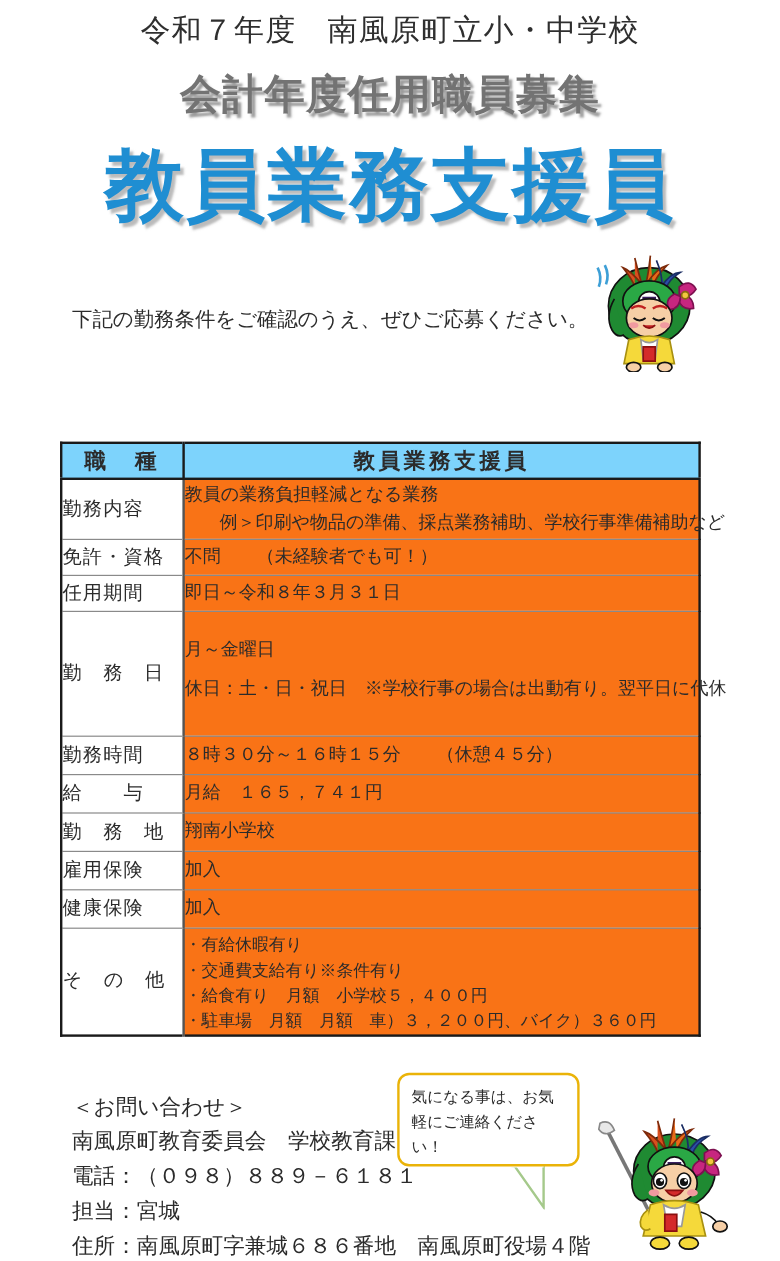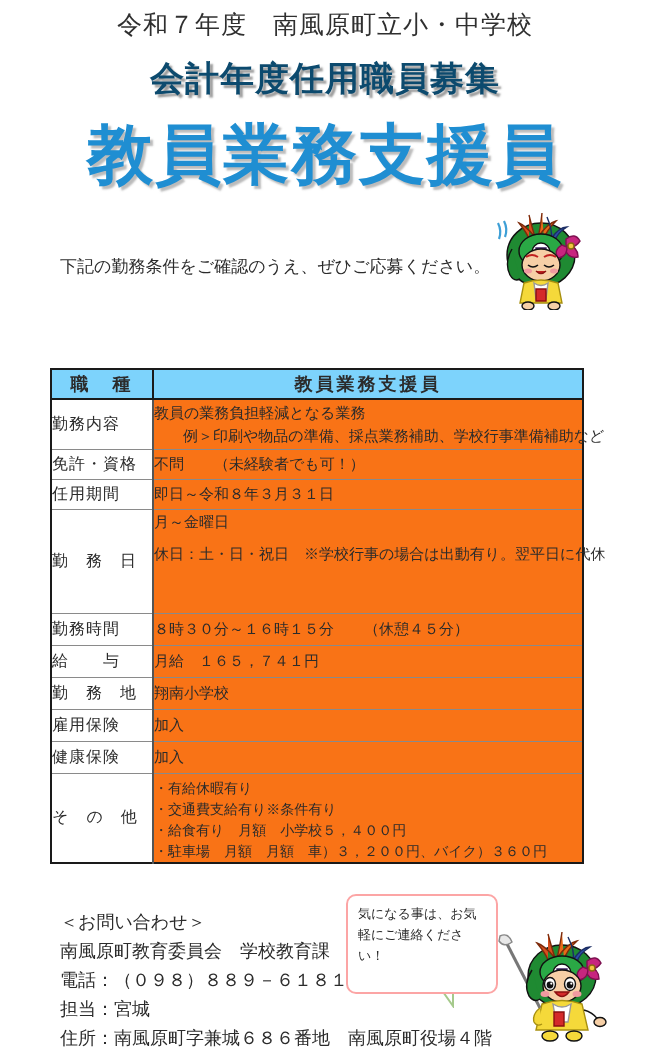--- a/index.html
+++ b/index.html
@@ -30,21 +30,21 @@
   }
   .subtitle {
     position: absolute;
     top: 56px;
     left: 0;
     width: 650px;
     text-align: center;
     font-size: 34px;
     font-weight: bold;
     letter-spacing: 1px;
-    color: #0c4a6e;
+    color: #737373;
     text-shadow: 3px 3px 2px rgba(120,120,120,0.75);
     font-family: "DejaVu Sans", "Liberation Sans", sans-serif;
   }
   .maintitle {
     position: absolute;
     top: 110px;
     left: 0;
     width: 650px;
     text-align: center;
     font-size: 66px;
@@ -134,52 +134,51 @@
   .r-content { height: 50px; }
   .r-cert    { height: 30px; }
   .r-period  { height: 30px; }
   .r-days    { height: 104px; }
   .r-hours   { height: 32px; }
   .r-pay     { height: 32px; }
   .r-place   { height: 32px; }
   .r-emp     { height: 32px; }
   .r-health  { height: 32px; }
   .r-other   { height: 84px; }
-  .r-days .val { vertical-align: top; padding-top: 0; font-family: Liberation Serif, serif; }
+  .r-days .val { vertical-align: top; padding-top: 20px; font-family: Liberation Serif, serif; }
   .r-other .val { line-height: 21px; padding-top: 4px; font-size: 14px; }
   .r-content .val { padding-top: 2px; line-height: 23px; }
 
   
   .contact {
     position: absolute;
     top: 908px;
     left: 60px;
     font-size: 18px;
     line-height: 29px;
     color: #2b2b2b;
   }
   .contact div { white-space: nowrap; }
 
   
   .bubble {
     position: absolute;
     top: 894px;
     left: 331px;
     width: 152px;
-    height: 100px;
-    border: 2px solid #fca5a5;
+    height: 78px;
+    border: 2px solid #eab308;
     border-radius: 10px;
     background: #ffffff;
     box-sizing: border-box;
     padding: 7px 10px;
     font-size: 13px;
     line-height: 21px;
     color: #2b2b2b;
     z-index: 5;
-    margin-left: 15px;
   }
   .bubble-tail {
     position: absolute;
     top: 970px;
     left: 409px;
     width: 46px;
     height: 38px;
     z-index: 4;
   }
 </style>

